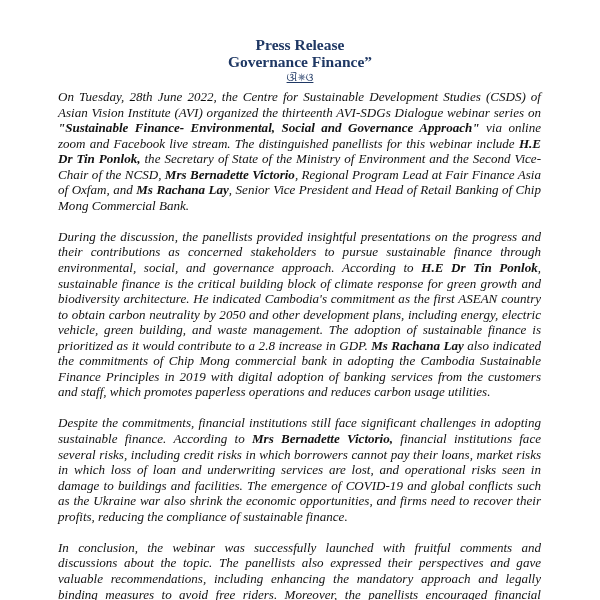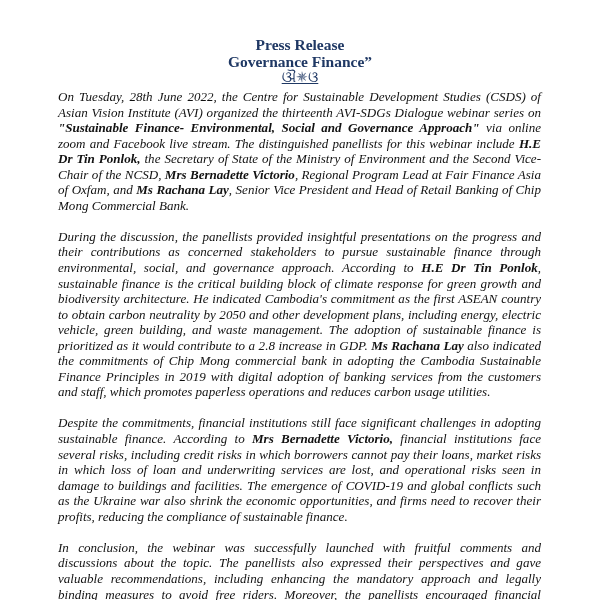--- a/index.html
+++ b/index.html
@@ -30,21 +30,21 @@
       text-align: center;
       font-family: "Liberation Serif", serif;
       font-weight: bold;
       color: #1f3864;
       font-size: 15.5px;
       line-height: 17px;
       margin-top: 36px;
     }
     .header div { white-space: nowrap; }
     .ornament {
-      font-size: 15px;
+      font-size: 11px;
       line-height: 12px;
       font-weight: normal;
       color: #1f3864;
       margin-top: 1px;
       text-decoration: underline;
     }
     .body-text {
       position: absolute;
       left: 58px;
       top: 89px;

